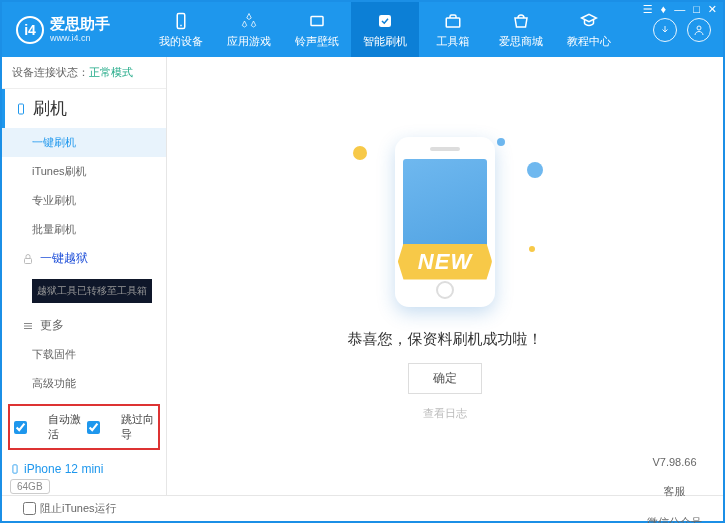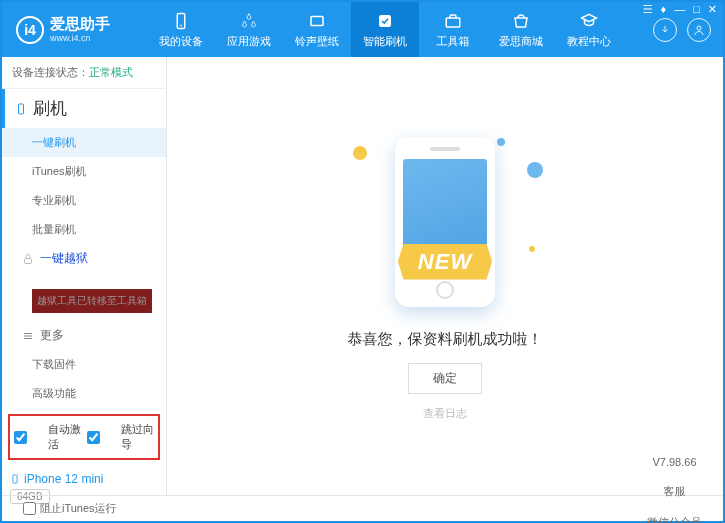--- a/index.html
+++ b/index.html
@@ -20,21 +20,21 @@
 .win-ctrls span { cursor: pointer; }
 .body { flex: 1; display: flex; min-height: 0; }
 .sidebar { width: 165px; border-right: 1px solid #e6e6e6; display: flex; flex-direction: column; }
 .conn-status { padding: 8px 10px; font-size: 11px; color: #666; border-bottom: 1px solid #eee; }
 .conn-status .val { color: #2a8; }
 .side-section { border-left: 3px solid #1e97ed; padding: 8px 10px; display: flex; align-items: center; gap: 6px; font-size: 17px; color: #333; }
 .side-items { }
 .side-item { padding: 7px 10px 7px 30px; font-size: 11px; color: #666; cursor: pointer; }
 .side-item.active { background: #e8f3fc; color: #1e97ed; }
 .side-sub { padding: 6px 10px 6px 20px; display: flex; align-items: center; gap: 6px; color: #1d4ed8; font-size: 12px; }
-.side-note { margin: 16px 14px 8px 30px; background: #7f1d1d; color: #999; font-size: 10px; padding: 5px; line-height: 1.4; }
+.side-note { margin: 6px 14px 8px 30px; background: #0f172a; color: #999; font-size: 10px; padding: 5px; line-height: 1.4; }
 .divider { height: 1px; background: #eee; margin: 0; }
 .checkbox-row { border: 2px solid #d33; margin: 6px; padding: 6px 4px; display: flex; gap: 6px; align-items: center; font-size: 11px; }
 .checkbox-row label { display: flex; align-items: center; gap: 21px; color: #444; }
 .checkbox-row input { accent-color: #1e97ed; }
 .device-block { padding: 6px 8px; }
 .device-name { color: #1e97ed; font-size: 12px; display: flex; align-items: center; gap: 4px; }
 .storage-badge { display: inline-block; border: 1px solid #ccc; border-radius: 3px; padding: 1px 6px; font-size: 10px; color: #888; margin-top: 3px; }
 .main { flex: 1; display: flex; flex-direction: column; align-items: center; justify-content: center; position: relative; }
 .illus { width: 220px; height: 180px; position: relative; display: flex; align-items: center; justify-content: center; }
 .phone { width: 100px; height: 170px; background: #fff; border-radius: 14px; box-shadow: 0 6px 18px rgba(30,120,200,0.25); position: relative; }

